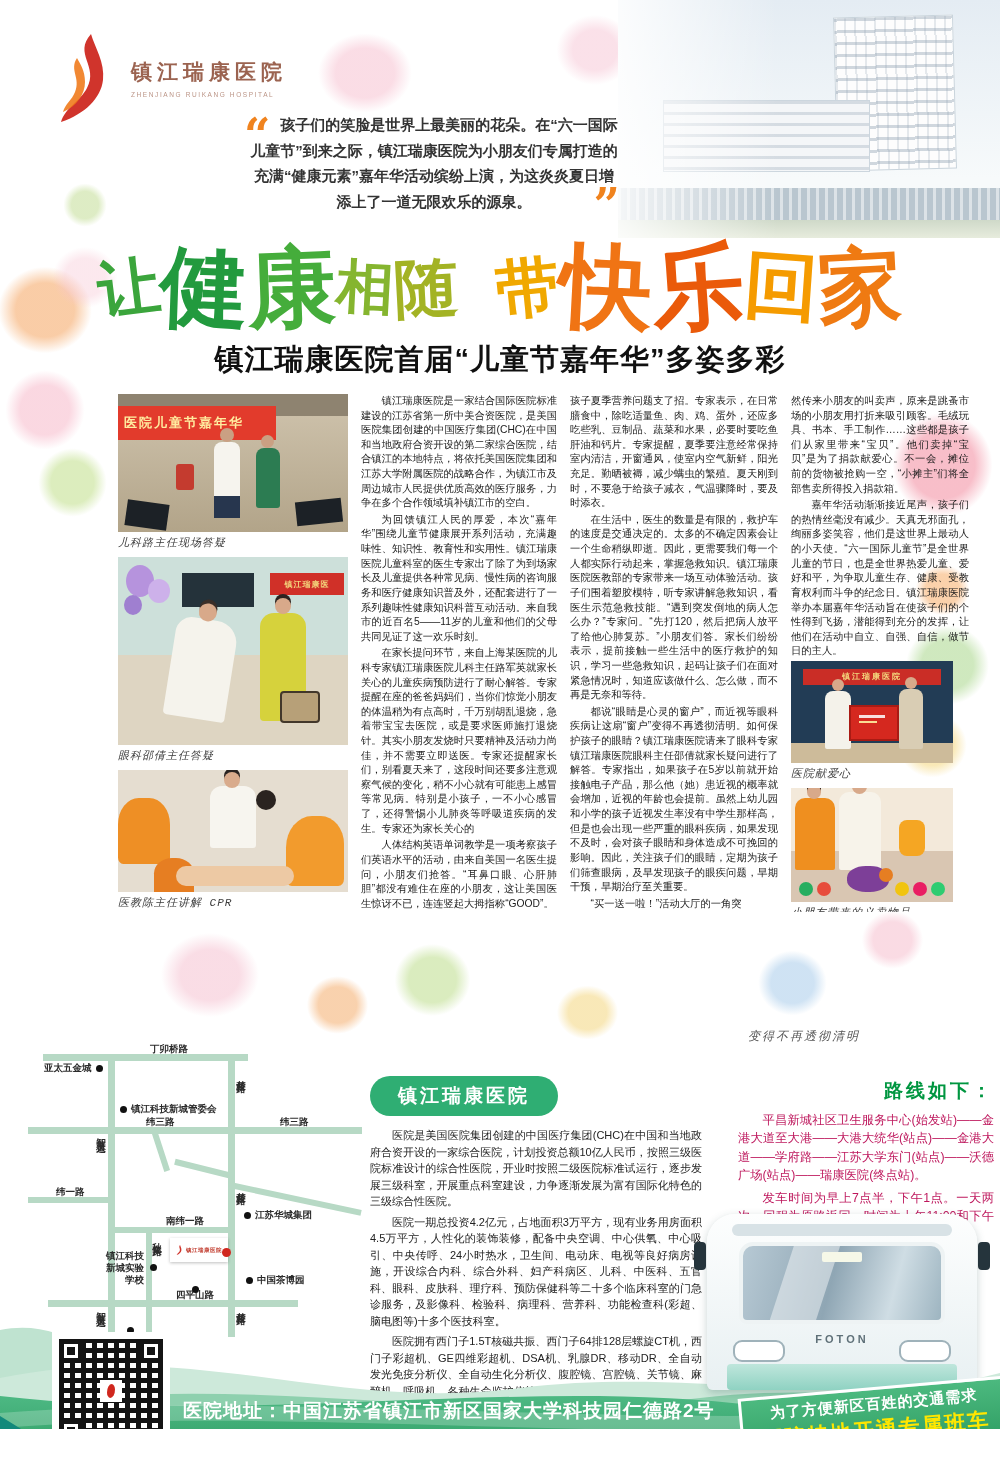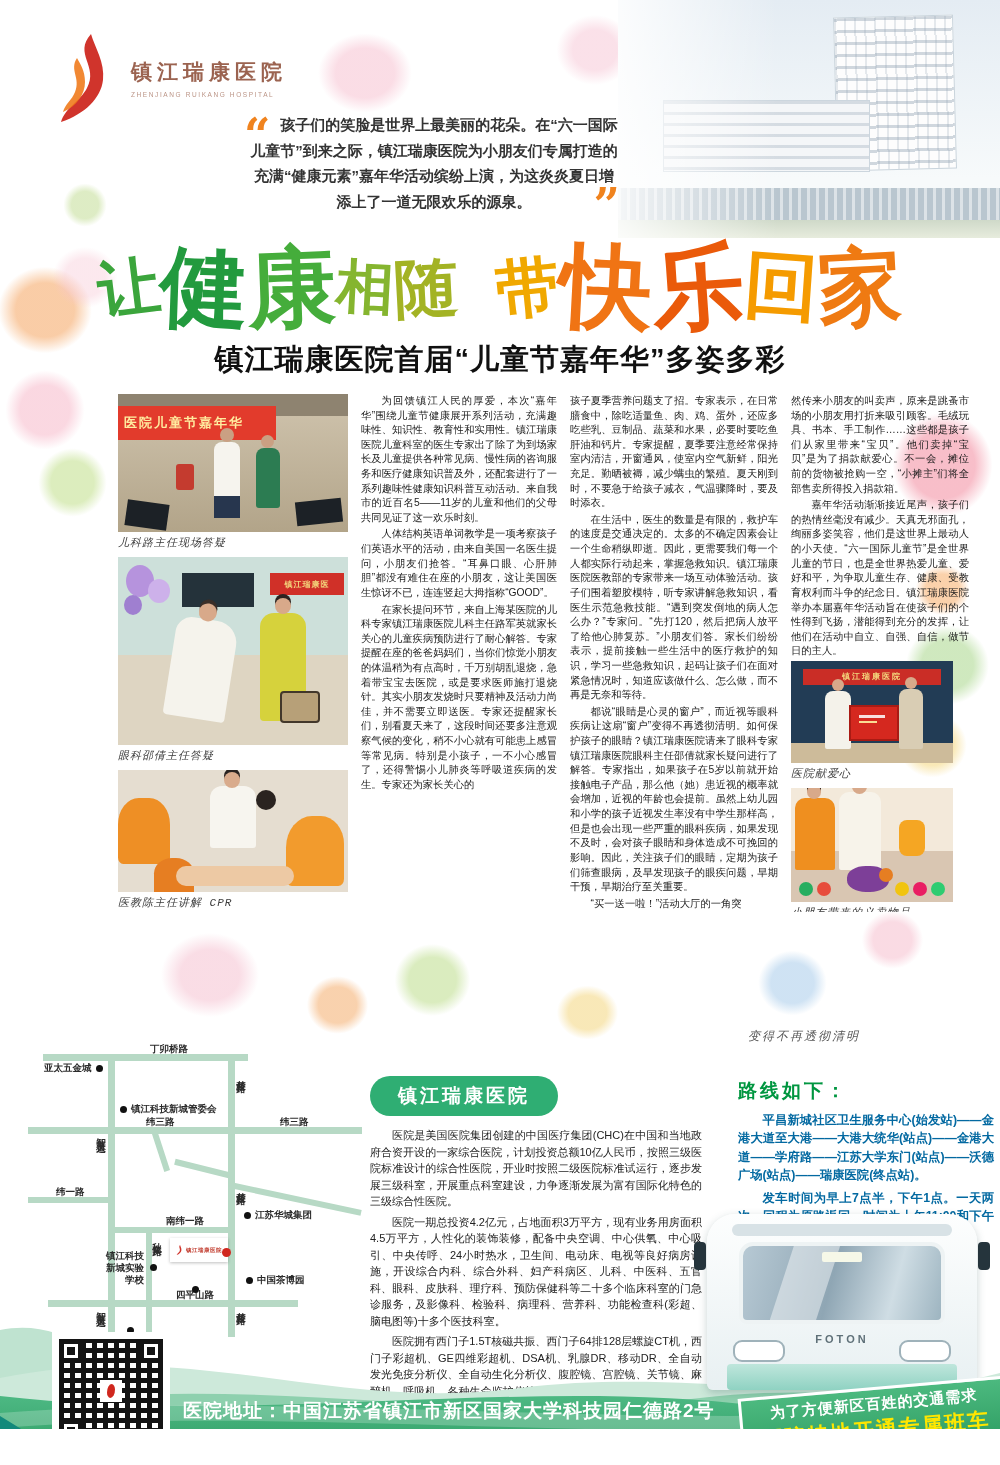--- a/index.html
+++ b/index.html
@@ -171,22 +171,22 @@
   .hosp-dot{position:absolute;left:194px;top:206px;width:9px;height:9px;border-radius:50%;background:#d0271e;}
 
   
   #intro{position:absolute;left:370px;top:1076px;width:332px;}
   .pill{background:#2fae73;color:#fff;font-size:19px;font-weight:700;padding:7px 28px;border-radius:22px;display:inline-block;letter-spacing:3px;}
   .intro-p{font-size:11px;line-height:1.5;text-align:justify;text-indent:2em;color:#222;margin:4px 0 3px;}
   .intro-p:first-of-type{margin-top:11px;}
 
   
   #route{position:absolute;left:738px;top:1078px;width:256px;}
-  .route-title{color:#009640;font-size:19px;font-weight:800;text-align:left;letter-spacing:3px;margin-bottom:7px;}
-  .route-p{font-size:12.3px;font-weight:700;line-height:1.5;text-align:justify;color:#0369a1;margin:0 0 4px;text-indent:2em;}
+  .route-title{color:#009640;font-size:19px;font-weight:800;text-align:right;letter-spacing:3px;margin-bottom:7px;}
+  .route-p{font-size:12.3px;font-weight:400;line-height:1.5;text-align:justify;color:#be185d;margin:0 0 4px;text-indent:2em;}
 
   
   #band{position:absolute;left:0;top:1318px;width:1000px;height:147px;z-index:1;}
   #addr-block{position:absolute;left:183px;top:1398px;z-index:3;color:#fff;}
   .addr{font-size:19px;font-weight:700;letter-spacing:1px;}
   .phone{font-size:21px;font-weight:800;margin-top:6px;letter-spacing:1px;}
 
   
   #ribbon{position:absolute;left:740px;top:1387px;width:248px;transform:rotate(-5deg);border:3px solid #fff;padding:5px 8px 7px;text-align:center;z-index:4;background:linear-gradient(180deg,#4cb97f,#2f9e63);}
   .rl1{color:#fff;font-size:15px;font-weight:800;letter-spacing:1px;}
@@ -301,23 +301,24 @@
         <div class="or2"></div>
         <div class="or3"></div>
         <div class="hd1"></div>
         <div class="doc3"></div>
         <div class="mann"></div>
       </div>
       <div class="pcap">医教陈主任讲解 CPR</div>
     </div>
 
     <div class="acol1">
+      <p class="artp">镇江瑞康医院是一家结合国际医院标准建设的江苏省第一所中美合资医院，是美国医院集团创建的中国医疗集团(CHC)在中国和当地政府合资开设的第二家综合医院，结合镇江的本地特点，将依托美国医院集团和江苏大学附属医院的战略合作，为镇江市及周边城市人民提供优质高效的医疗服务，力争在多个合作领域填补镇江市的空白。</p>
       <p class="artp">为回馈镇江人民的厚爱，本次“嘉年华”围绕儿童节健康展开系列活动，充满趣味性、知识性、教育性和实用性。镇江瑞康医院儿童科室的医生专家出了除了为到场家长及儿童提供各种常见病、慢性病的咨询服务和医疗健康知识普及外，还配套进行了一系列趣味性健康知识科普互动活动。来自我市的近百名5——11岁的儿童和他们的父母共同见证了这一欢乐时刻。</p>
+      <p class="artp">在家长提问环节，来自上海某医院的儿科专家镇江瑞康医院儿科主任路军英就家长关心的儿童疾病预防进行了耐心解答。专家提醒在座的爸爸妈妈们，当你们惊觉小朋友的体温稍为有点高时，千万别胡乱退烧，急着带宝宝去医院，或是要求医师施打退烧针。其实小朋友发烧时只要精神及活动力尚佳，并不需要立即送医。专家还提醒家长们，别看夏天来了，这段时间还要多注意观察气候的变化，稍不小心就有可能患上感冒等常见病。特别是小孩子，一不小心感冒了，还得警惕小儿肺炎等呼吸道疾病的发生。专家还为家长关心的</p>
       <p class="artp">人体结构英语单词教学是一项考察孩子们英语水平的活动，由来自美国一名医生提问，小朋友们抢答。“耳鼻口眼、心肝肺胆”都没有难住在座的小朋友，这让美国医生惊讶不已，连连竖起大拇指称“GOOD”。</p>
-      <p class="artp">在家长提问环节，来自上海某医院的儿科专家镇江瑞康医院儿科主任路军英就家长关心的儿童疾病预防进行了耐心解答。专家提醒在座的爸爸妈妈们，当你们惊觉小朋友的体温稍为有点高时，千万别胡乱退烧，急着带宝宝去医院，或是要求医师施打退烧针。其实小朋友发烧时只要精神及活动力尚佳，并不需要立即送医。专家还提醒家长们，别看夏天来了，这段时间还要多注意观察气候的变化，稍不小心就有可能患上感冒等常见病。特别是小孩子，一不小心感冒了，还得警惕小儿肺炎等呼吸道疾病的发生。专家还为家长关心的</p>
     </div>
 
     <div class="acol2">
       <p class="artp cont">孩子夏季营养问题支了招。专家表示，在日常膳食中，除吃适量鱼、肉、鸡、蛋外，还应多吃些乳、豆制品、蔬菜和水果，必要时要吃鱼肝油和钙片。专家提醒，夏季要注意经常保持室内清洁，开窗通风，使室内空气新鲜，阳光充足。勤晒被褥，减少螨虫的繁殖。夏天刚到时，不要急于给孩子减衣，气温骤降时，要及时添衣。</p>
       <p class="artp">在生活中，医生的数量是有限的，救护车的速度是交通决定的。太多的不确定因素会让一个生命稍纵即逝。因此，更需要我们每一个人都实际行动起来，掌握急救知识。镇江瑞康医院医教部的专家带来一场互动体验活动。孩子们围着塑胶模特，听专家讲解急救知识，看医生示范急救技能。“遇到突发倒地的病人怎么办？”专家问。“先打120，然后把病人放平了给他心肺复苏。”小朋友们答。家长们纷纷表示，提前接触一些生活中的医疗救护的知识，学习一些急救知识，起码让孩子们在面对紧急情况时，知道应该做什么、怎么做，而不再是无奈和等待。</p>
       <p class="artp">都说“眼睛是心灵的窗户”，而近视等眼科疾病让这扇“窗户”变得不再透彻清明。如何保护孩子的眼睛？镇江瑞康医院请来了眼科专家镇江瑞康医院眼科主任邵倩就家长疑问进行了解答。专家指出，如果孩子在5岁以前就开始接触电子产品，那么他（她）患近视的概率就会增加，近视的年龄也会提前。虽然上幼儿园和小学的孩子近视发生率没有中学生那样高，但是也会出现一些严重的眼科疾病，如果发现不及时，会对孩子眼睛和身体造成不可挽回的影响。因此，关注孩子们的眼睛，定期为孩子们筛查眼病，及早发现孩子的眼疾问题，早期干预，早期治疗至关重要。</p>
       <p class="artp">“买一送一啦！”活动大厅的一角突</p>
     </div>
 
     <div class="acol3">

